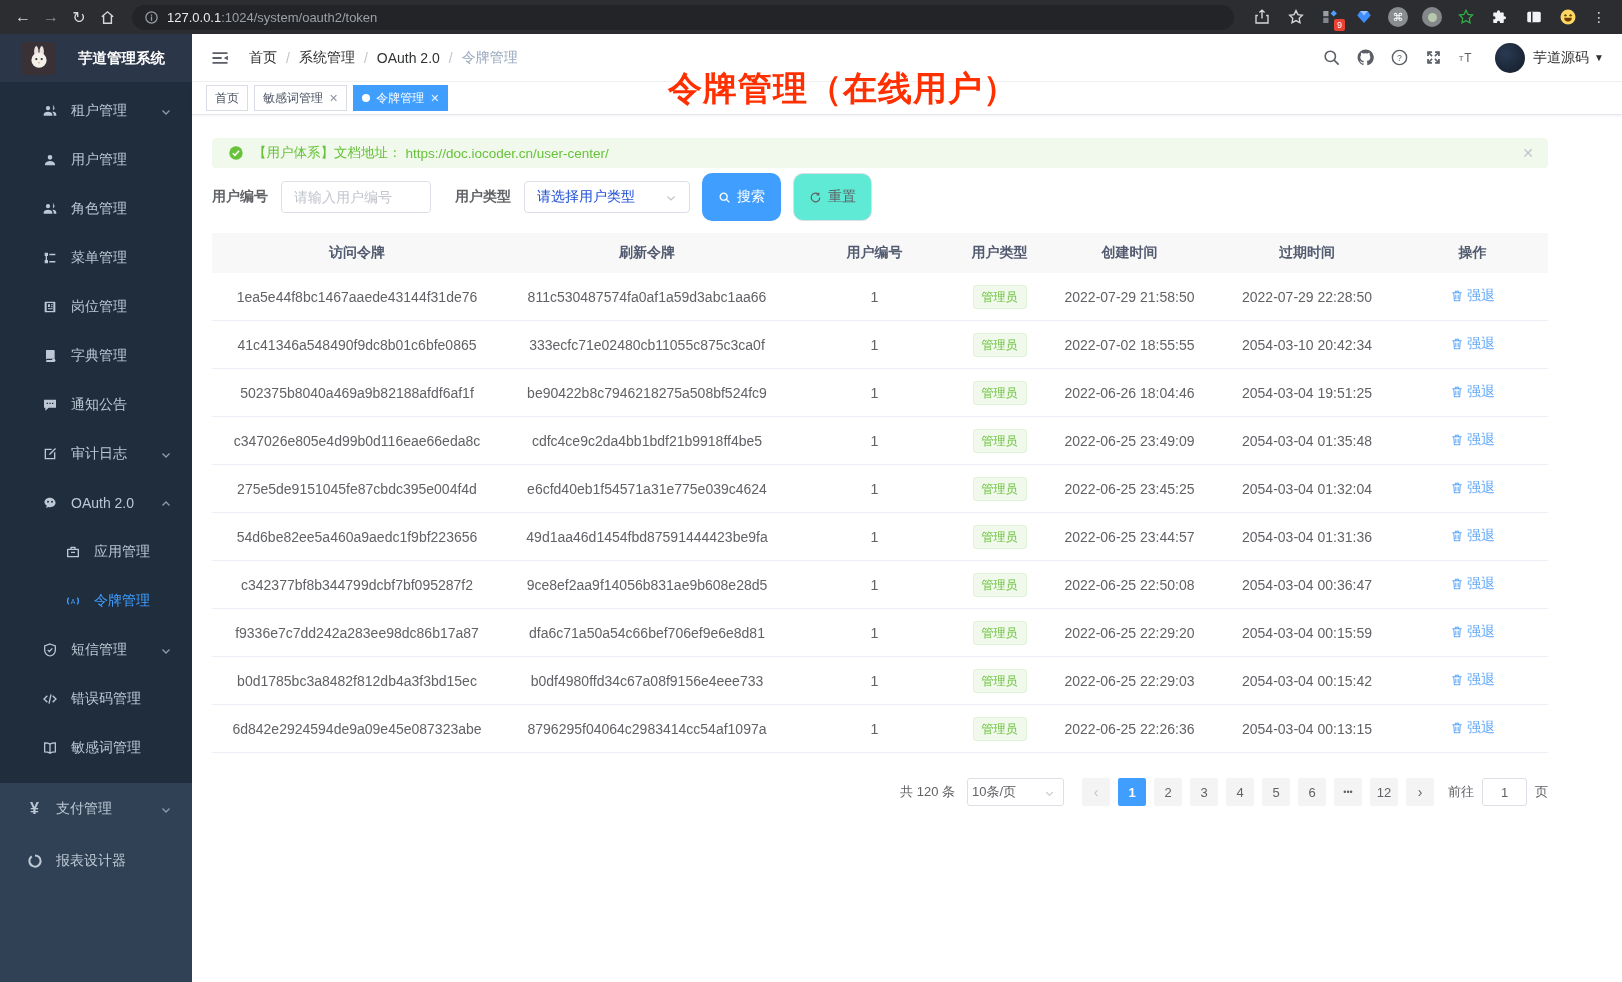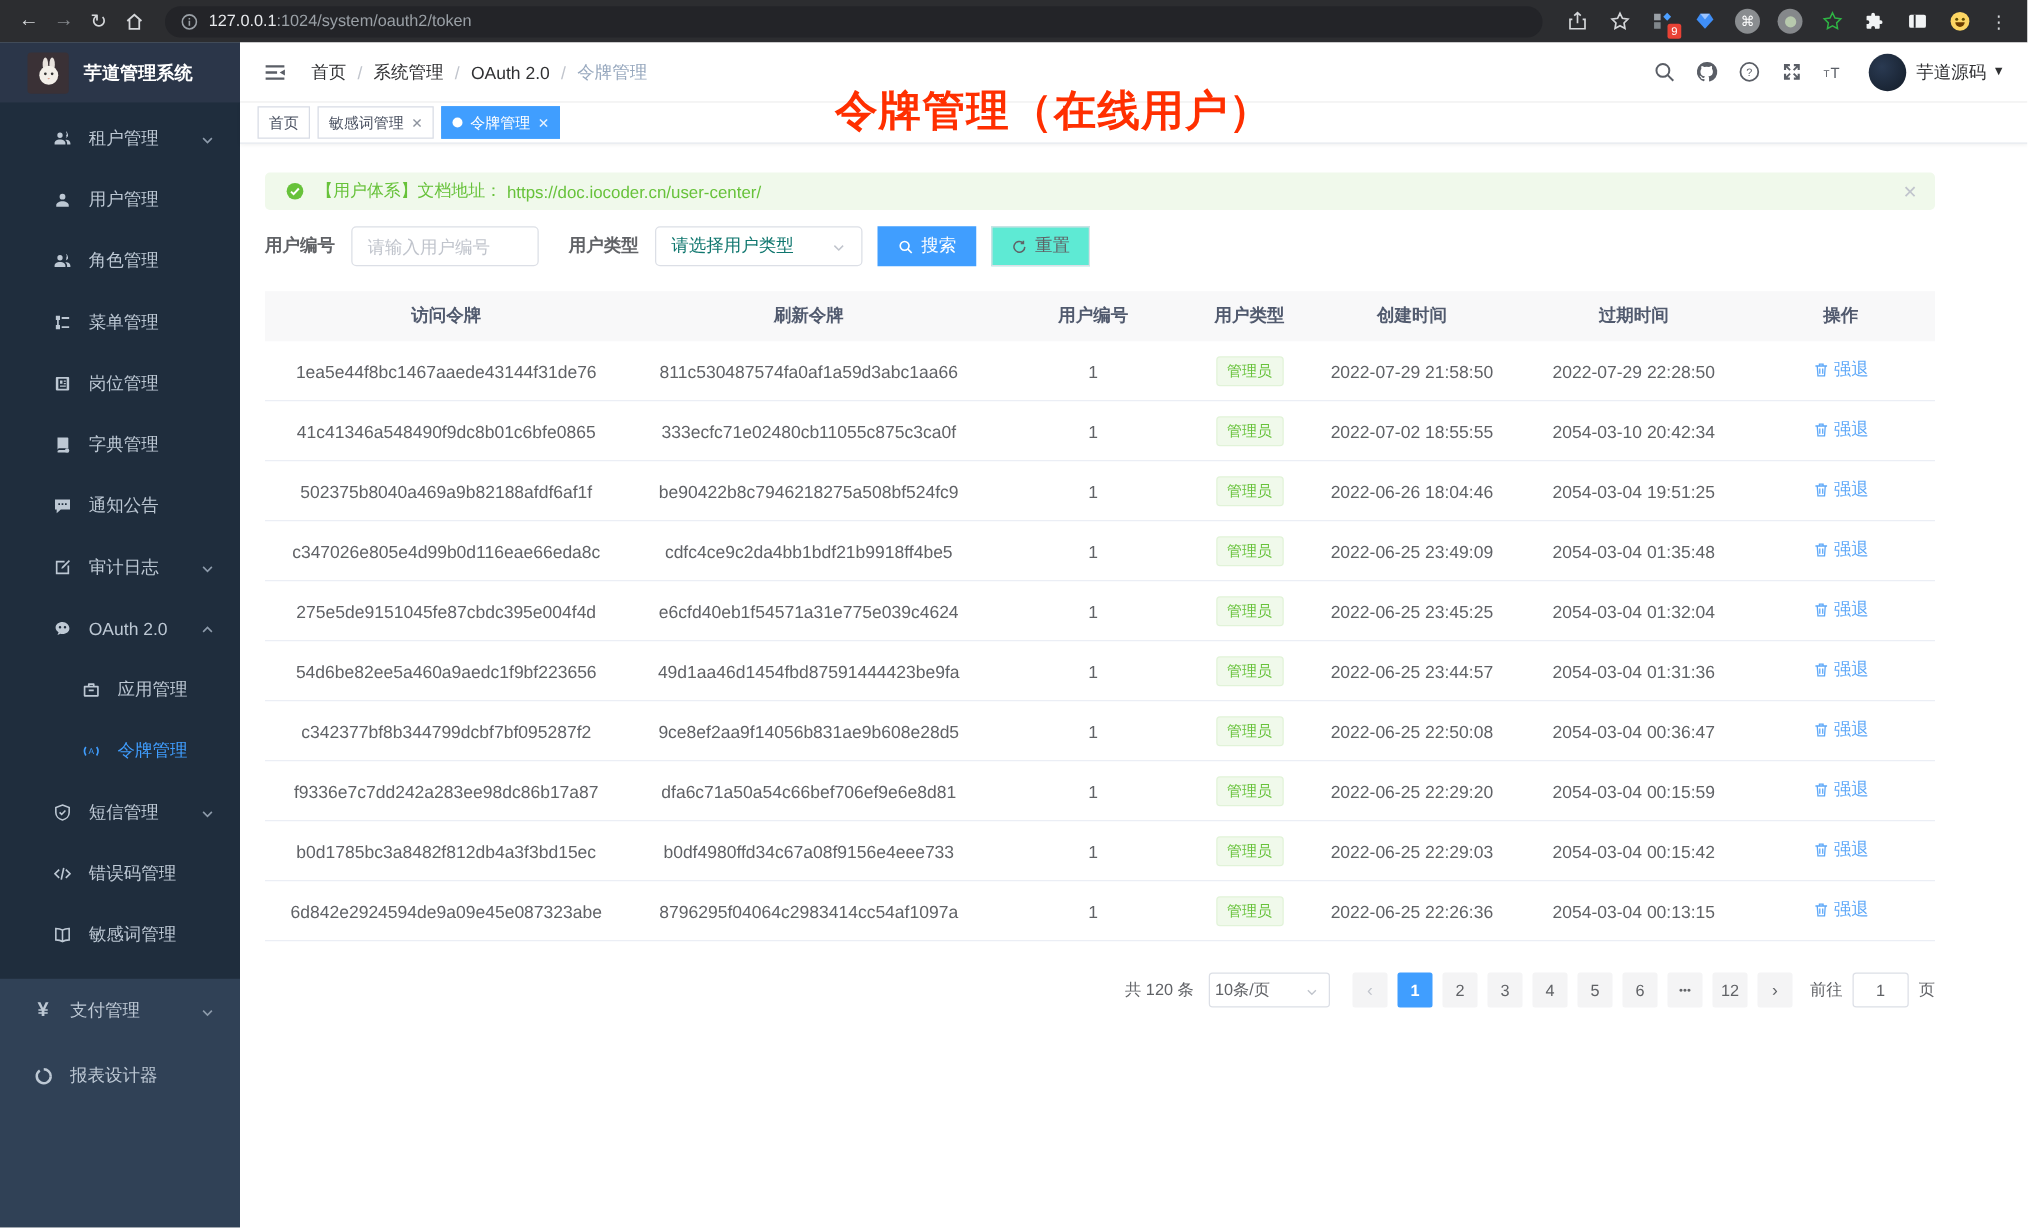--- a/index.html
+++ b/index.html
@@ -17,21 +17,21 @@
   .ext-ic svg { width:18px; height:18px; }
   .badge9 { position:absolute; right:-4px; bottom:-3px; background:#e94235; color:#fff; font-size:9px; line-height:12px; padding:0 3px; border-radius:2px; }
   .circ { width:20px; height:20px; border-radius:50%; display:flex; align-items:center; justify-content:center; }
   .emoji-face { width:21px; height:21px; }
 
   
   .app { display:flex; height:948px; }
 
   
   .sidebar { width:192px; background:#1f2d3d; display:flex; flex-direction:column; flex-shrink:0; }
-  .logo-row { height:48px; background:#2b3649; display:flex; align-items:center; padding-left:22px; gap:12px; }
+  .logo-row { height:48px; background:#2b3649; display:flex; align-items:center; padding-left:22px; gap:23px; }
   .logo-img { width:33px; height:33px; border-radius:3px; background:#3a3136; display:flex; align-items:center; justify-content:center; overflow:hidden; }
   .logo-title { color:#fff; font-size:14.5px; font-weight:700; }
   .menu-top { padding-top:4px; padding-bottom:11px; }
   .menu-item { position:relative; height:49px; display:flex; align-items:center; padding-left:41px; gap:13px; font-size:14px; color:#bdc8d4; cursor:pointer; }
   .menu-item.sub { padding-left:64px; }
   .menu-item.active { color:#409eff; }
   .mi-icon { width:17px; height:17px; display:flex; align-items:center; justify-content:center; }
   .mi-icon svg { width:16px; height:16px; }
   .tglyph { font-size:16px; font-weight:700; line-height:1; }
   .chevron { position:absolute; right:20px; width:12px; height:12px; color:#8d9bab; }
@@ -72,24 +72,24 @@
   .alert-check { width:16px; height:16px; margin-right:9px; }
   .alert-text { color:#67c23a; font-size:13.5px; }
   .alert-link { color:#67c23a; font-size:13.5px; text-decoration:none; margin-left:4px; cursor:pointer; }
   .alert-close { position:absolute; right:14px; color:#c0c4cc; font-size:14px; cursor:pointer; }
 
   
   .filters { display:flex; align-items:center; margin-top:13px; height:32px; }
   .f-label { font-size:14px; font-weight:700; color:#606266; margin-right:13px; }
   .f-input { width:150px; height:32px; border:1px solid #dcdfe6; border-radius:4px; padding:0 12px; font-size:14px; color:#606266; outline:none; font-family:inherit; }
   .f-input::placeholder { color:#c0c4cc; }
-  .f-select { width:166px; height:32px; border:1px solid #dcdfe6; border-radius:4px; padding:0 12px; font-size:14px; color:#0f766e; display:flex; align-items:center; justify-content:space-between; margin-right:12px; cursor:pointer; }
+  .f-select { width:166px; height:32px; border:1px solid #dcdfe6; border-radius:4px; padding:0 12px; font-size:14px; color:#1d4ed8; display:flex; align-items:center; justify-content:space-between; margin-right:12px; cursor:pointer; }
   .f-select .sel-arrow { color:#c0c4cc; width:12px; height:12px; }
   .gap24 { width:24px; }
-  .btn { height:32px; border-radius:0; font-size:14px; display:inline-flex; align-items:center; gap:6px; padding:12px 15px; cursor:pointer; border:1px solid transparent; }
+  .btn { height:48px; border-radius:10px; font-size:14px; display:inline-flex; align-items:center; gap:6px; padding:12px 15px; cursor:pointer; border:1px solid transparent; }
   .btn-primary { background:#409eff; color:#fff; }
   .btn-plain { background:#5eead4; border-color:#dcdfe6; color:#606266; margin-left:12px; }
   .btn svg { width:13px; height:13px; }
 
   
   .table { width:1336px; margin-top:20px; font-size:14px; }
   .thead { display:flex; align-items:center; height:40px; background:#f8f8f9; color:#515a6e; font-weight:700; }
   .trow { display:flex; align-items:center; height:48px; border-bottom:1px solid #ebeef5; color:#606266; }
   .td { text-align:center; }
   .c0{width:290px}.c1{width:290px}.c2{width:165px}.c3{width:85px}.c4{width:175px}.c5{width:180px}.c6{width:151px}

